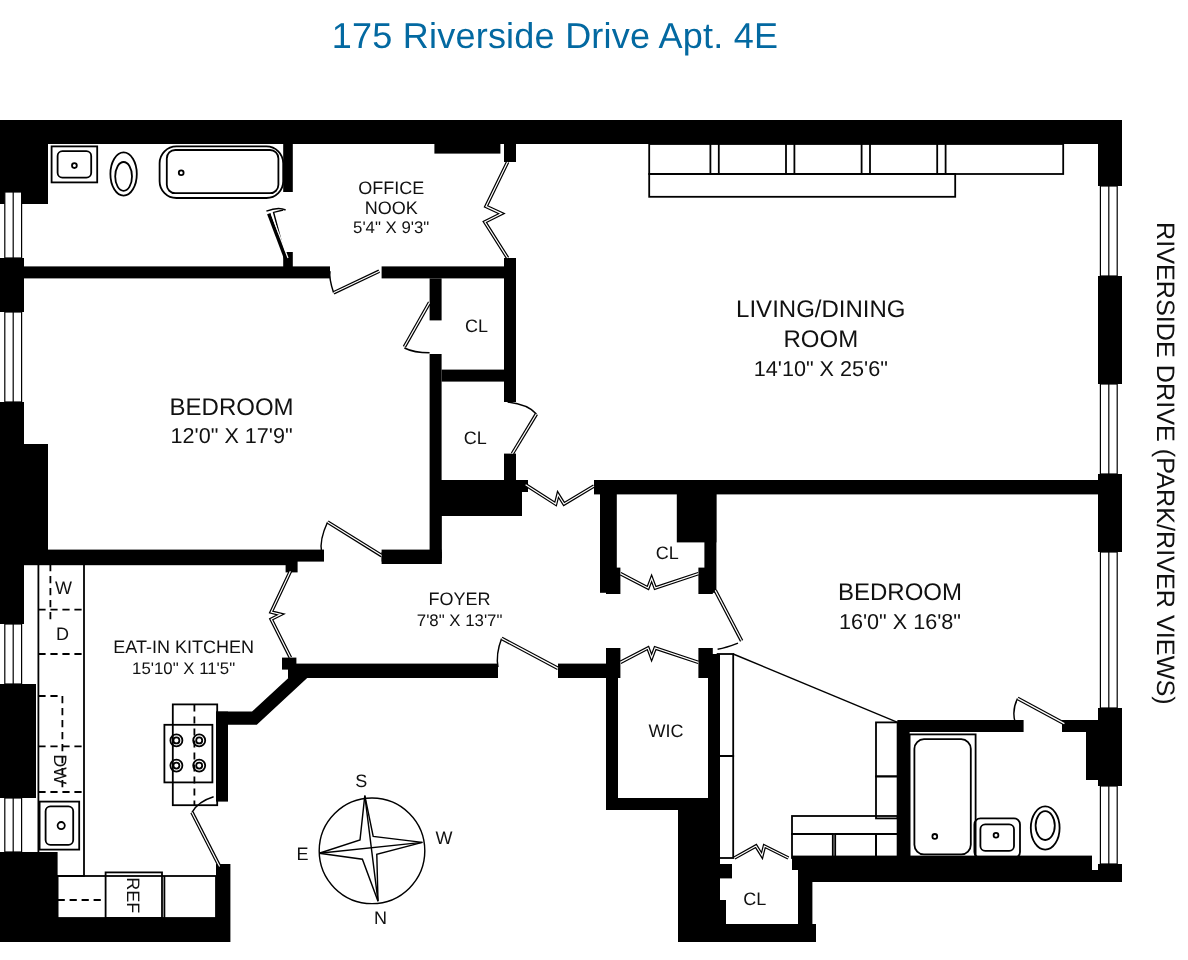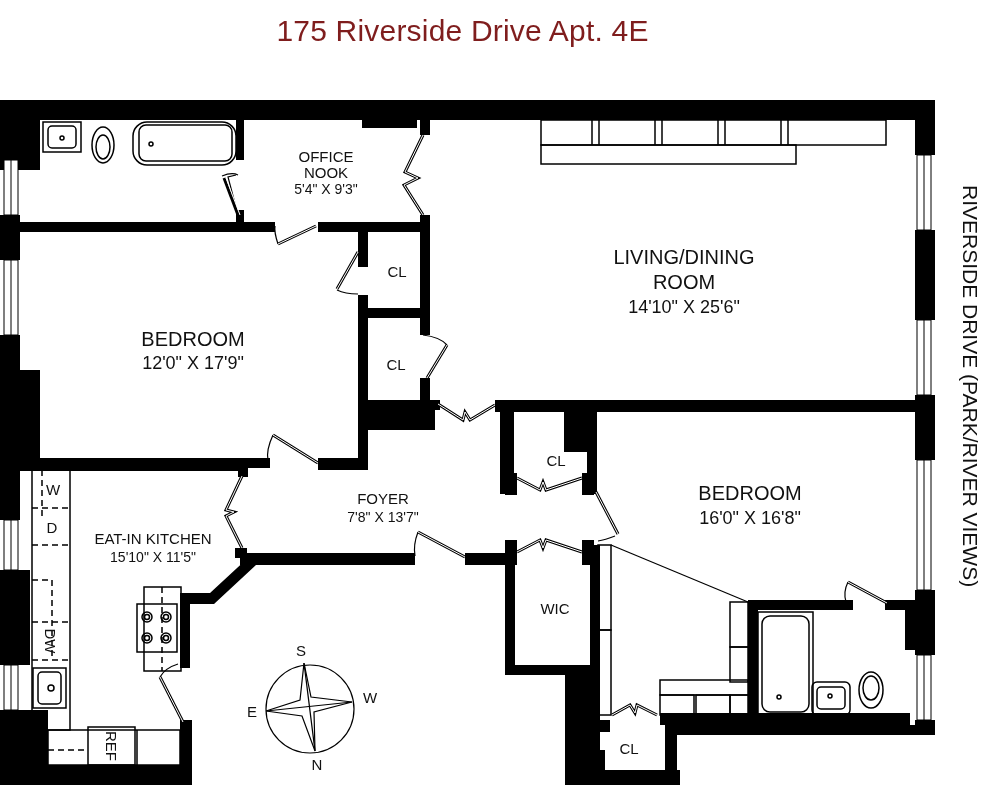--- a/index.html
+++ b/index.html
@@ -1,17 +1,17 @@
 <!DOCTYPE html>
 <html><head>
 <meta charset="utf-8">
 <style>
   html, body { margin: 0; padding: 0; background: #ffffff; }
   body { width: 990px; height: 800px; position: relative; overflow: hidden; font-family: "Liberation Sans", sans-serif; color: #111; }
-  .title { position: absolute; left: 0; top: 14px; width: 925px; text-align: center; font-size: 30px; letter-spacing: 0.2px; color: #7f1d1d; }
+  .title { position: absolute; left: 0; top: 14px; width: 925px; text-align: center; font-size: 30px; letter-spacing: 0.2px; color: #0369a1; }
   .plan { position: absolute; left: 0; top: 0; }
   .lbl { font-family: "Liberation Sans", sans-serif; fill: #111; text-anchor: middle; }
   .room-name { font-size: 20px; }
   .room-dim { font-size: 18px; }
   .small-name { font-size: 15px; }
   .small-dim { font-size: 14px; }
   .cl { font-size: 15px; }
   .street { position: absolute; left: 952px; top: 185px; width: 30px; height: 470px; }
   .street span { position: absolute; left: 0; top: 0; transform-origin: 0 0; transform: translate(30px, 0) rotate(90deg); white-space: nowrap; font-size: 21px; color: #111; }
 </style>

